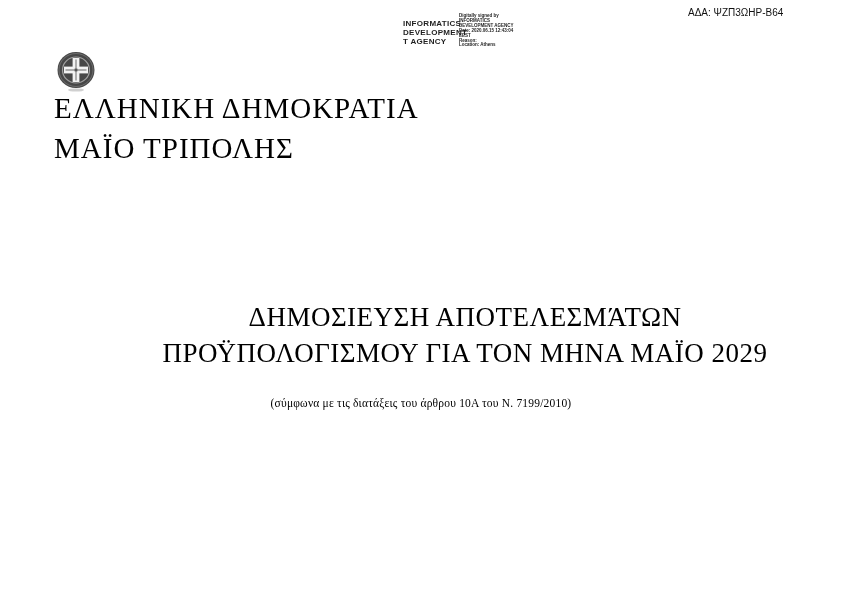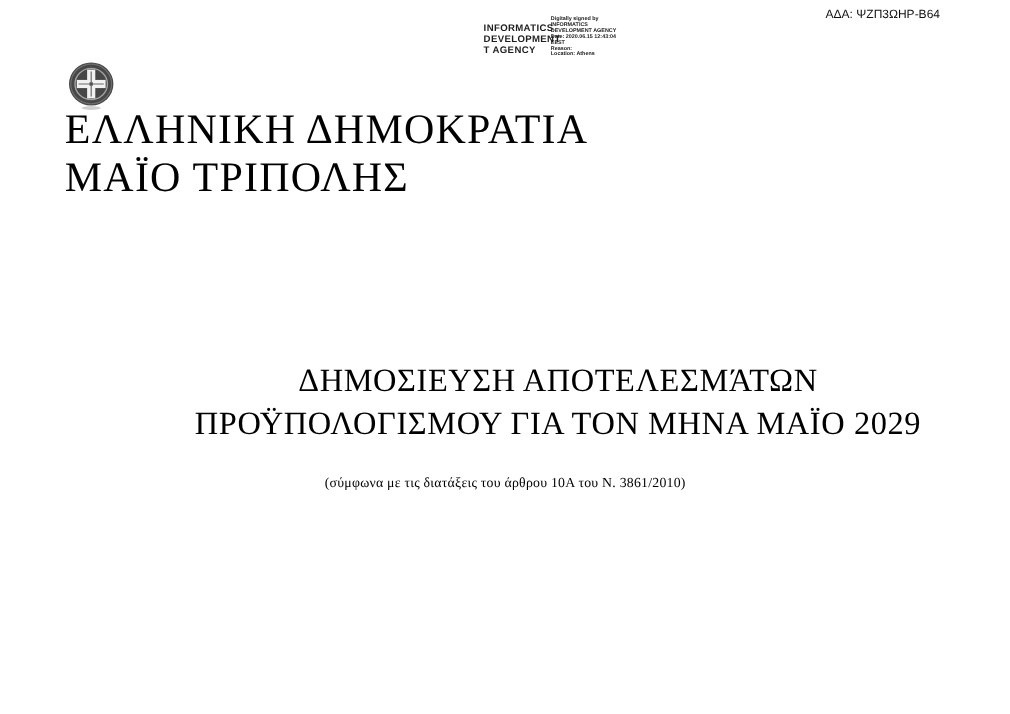--- a/index.html
+++ b/index.html
@@ -63,21 +63,21 @@
     top: 50px;
     width: 40px;
     height: 44px;
   }
 
   
   .letterhead {
     position: absolute;
     left: 54px;
     top: 88px;
-    font-size: 35px;
+    font-size: 29px;
     line-height: 40px;
     letter-spacing: 1px;
     color: #000000;
     white-space: nowrap;
   }
 
   
   .doc-title {
     position: absolute;
     left: 0;
@@ -140,15 +140,15 @@
   <div class="letterhead">
     <div>ΕΛΛΗΝΙΚΗ ΔΗΜΟΚΡΑΤΙΑ</div>
     <div>ΜΑΪΟ ΤΡΙΠΟΛΗΣ</div>
   </div>
 
   <div class="doc-title">
     <div>ΔΗΜΟΣΙΕΥΣΗ ΑΠΟΤΕΛΕΣΜΆΤΩΝ</div>
     <div>ΠΡΟΫΠΟΛΟΓΙΣΜΟΥ ΓΙΑ ΤΟΝ ΜΗΝΑ ΜΑΪΟ 2029</div>
   </div>
 
-  <div class="doc-subtitle">(σύμφωνα με τις διατάξεις του άρθρου 10Α του Ν. 3861/2010)</div>
+  <div class="doc-subtitle">(σύμφωνα με τις διατάξεις του άρθρου 10Α του Ν. 7199/2010)</div>
 
 </div>
 
 </body></html>

